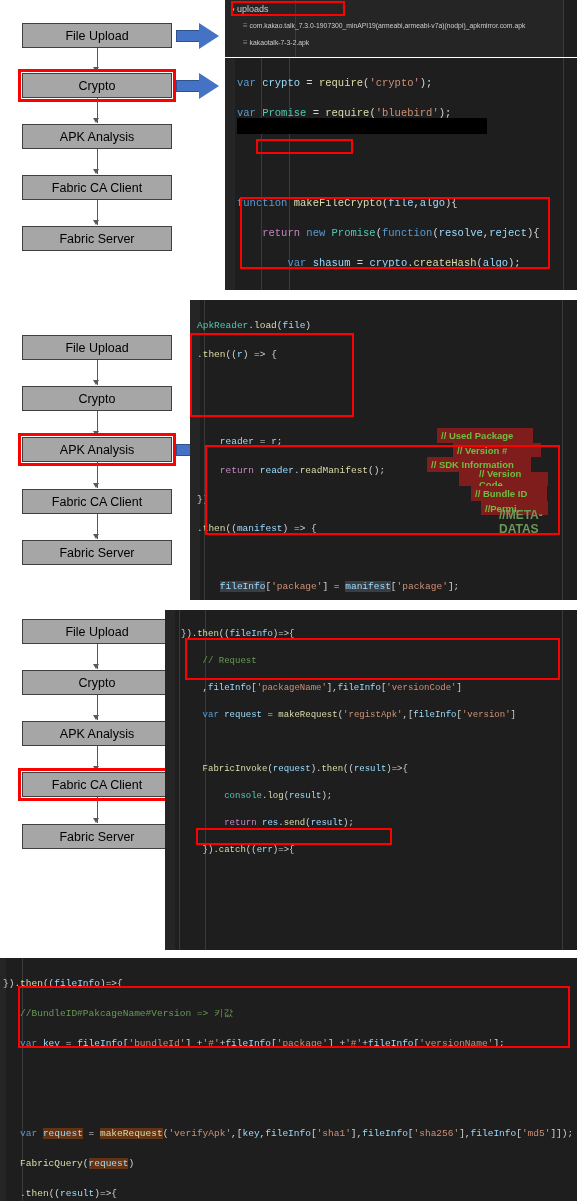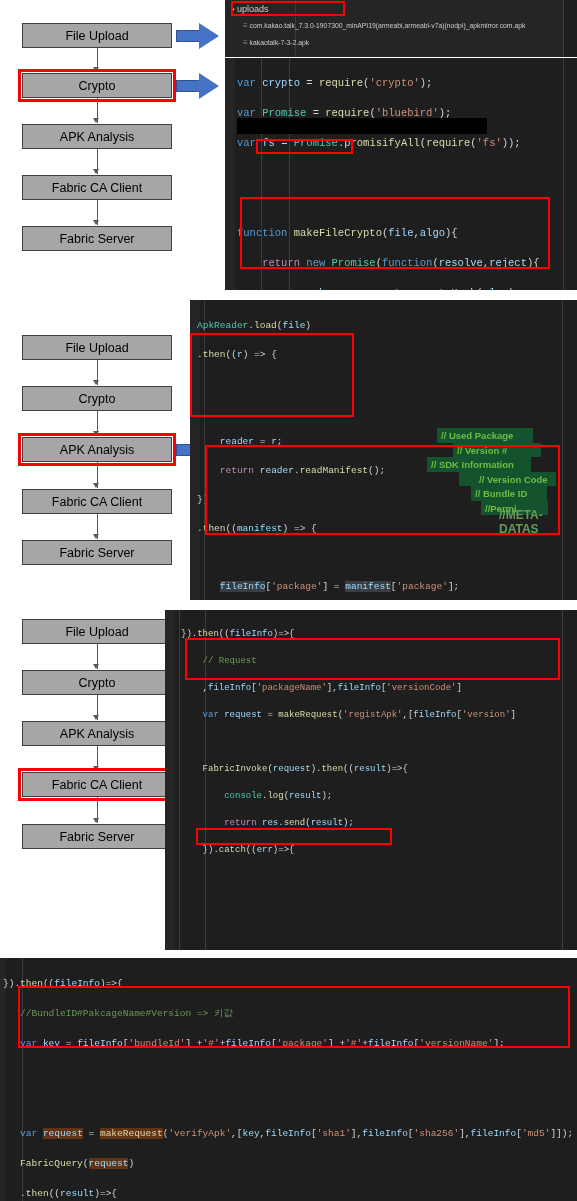--- a/index.html
+++ b/index.html
@@ -46,21 +46,21 @@
   .id{color:#9cdcfe;}
   .pl{color:#d4d4d4;}
   .cm{color:#6a9955;}
   .hl-tok{background:#3a3d41;}
   .hl-orange{background:#623315;}
 
   
   .redbox{position:absolute;border:2px solid #ff0000;box-sizing:border-box;
           pointer-events:none;}
   .blackbox{position:absolute;background:#000;}
-  .cmtbox{position:absolute;background:#14532d;color:#6cbf40;
+  .cmtbox{position:absolute;background:#7f1d1d;color:#6cbf40;
           font-family:"Liberation Sans",sans-serif;font-weight:bold;
           display:flex;align-items:center;padding:0 4px;box-sizing:border-box;}
 
   
   .tree{position:absolute;background:#252526;color:#cccccc;
         font-family:"Liberation Sans",sans-serif;}
   .trow{position:absolute;white-space:nowrap;}
   .tri{display:inline-block;color:#cccccc;font-size:7px;vertical-align:middle;}
   .ficon{display:inline-block;color:#8a8a8a;font-size:8px;}
 </style>
@@ -126,21 +126,20 @@
   <div class="redbox" style="left:231px;top:1px;width:114px;height:15px;"></div>
   <div class="scrollstrip" style="left:563px;top:0;height:57px;"></div>
 
   <div class="panel" style="left:225px;top:58px;width:352px;height:232px;">
     <div class="gutter"></div>
     <div class="rail" style="left:36px;"></div>
     <div class="rail" style="left:64px;"></div>
     <div class="code" style="left:12px;top:3px;font-size:10.5px;line-height:15px;">
 <span class="ln"><span class="kw">var</span> <span class="id">crypto</span> <span class="pl">=</span> <span class="fn">require</span><span class="pl">(</span><span class="str">'crypto'</span><span class="pl">);</span></span>
 <span class="ln"><span class="kw">var</span> <span class="ty">Promise</span> <span class="pl">=</span> <span class="fn">require</span><span class="pl">(</span><span class="str">'bluebird'</span><span class="pl">);</span></span>
-<span class="ln"><span class="kw">var</span> <span class="id">fs</span> <span class="pl">=</span> <span class="ty">Promise</span><span class="pl">.</span><span class="fn">promisifyAll</span><span class="pl">(</span><span class="fn">require</span><span class="pl">(</span><span class="str">'fs'</span><span class="pl">));</span></span>
 <span class="ln"> </span>
 <span class="ln"> </span>
 <span class="ln"><span class="kw">function</span> <span class="fn">makeFileCrypto</span><span class="pl">(</span><span class="id">file</span><span class="pl">,</span><span class="id">algo</span><span class="pl">){</span></span>
 <span class="ln">    <span class="kw2">return</span> <span class="kw">new</span> <span class="ty">Promise</span><span class="pl">(</span><span class="kw">function</span><span class="pl">(</span><span class="id">resolve</span><span class="pl">,</span><span class="id">reject</span><span class="pl">){</span></span>
 <span class="ln">        <span class="kw">var</span> <span class="id">shasum</span> <span class="pl">=</span> <span class="id">crypto</span><span class="pl">.</span><span class="fn">createHash</span><span class="pl">(</span><span class="id">algo</span><span class="pl">);</span></span>
 
 
 
 
 
@@ -221,21 +220,21 @@
 
     <div class="cmtbox" style="left:247px;top:128px;width:96px;height:15px;font-size:9.5px;">
       <span>// Used Package</span>
       </div>
     <div class="cmtbox" style="left:263px;top:143px;width:88px;height:14px;font-size:9.5px;">
       <span>// Version #</span>
       </div>
     <div class="cmtbox" style="left:237px;top:157px;width:104px;height:15px;font-size:9.5px;">
       <span>// SDK Information</span>
       </div>
-    <div class="cmtbox" style="left:269px;top:172px;width:97px;height:14px;font-size:9.5px;padding-left:20px;">
+    <div class="cmtbox" style="left:269px;top:172px;width:89px;height:14px;font-size:9.5px;padding-left:20px;">
       <span>// Version Code</span>
       </div>
     <div class="cmtbox" style="left:281px;top:186px;width:76px;height:15px;font-size:9.5px;">
       <span>//  Bundle ID</span>
       </div>
     <div class="cmtbox" style="left:291px;top:201px;width:67px;height:14px;font-size:9.5px;">
       <span>//Permi.</span>
       </div>
     <div class="cmtbox" style="left:305px;top:215px;width:82px;height:14px;font-size:12px;color:#6a9955;background:transparent;">
       <span>//META-DATAS</span>

